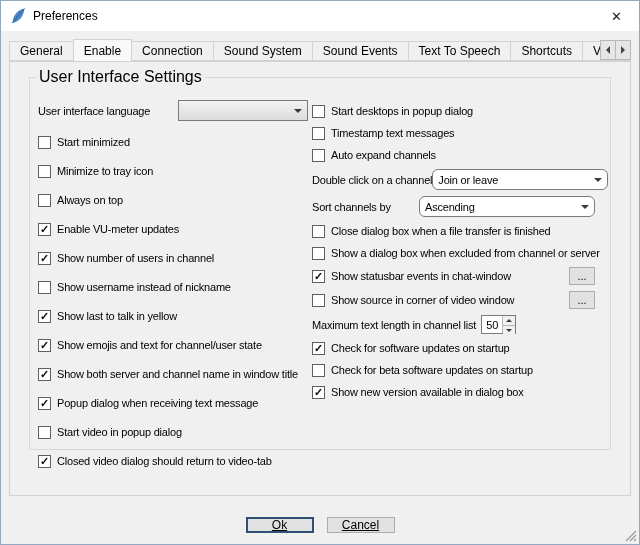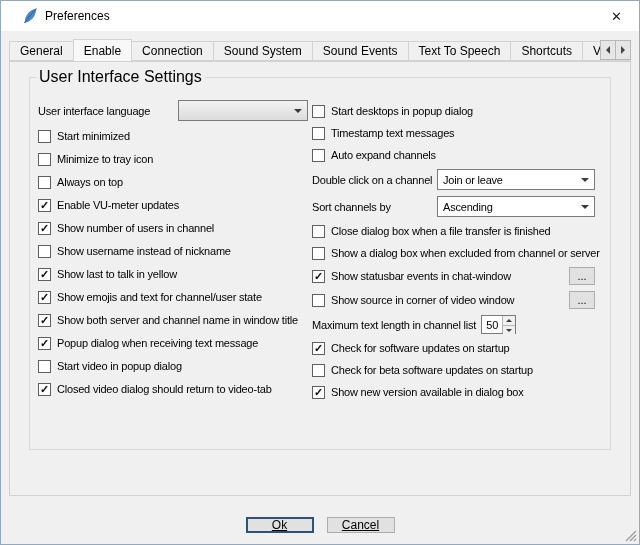--- a/index.html
+++ b/index.html
@@ -10,21 +10,21 @@
     font-size:11px; color:#000;
     background:#d8d8d8;
   }
   .window {
     position:relative; width:640px; height:545px;
     background:#f0f0f0; border:1px solid #90a8c0; overflow:hidden;
   }
   
   .titlebar {
     height:30px; background:#ffffff;
-    display:flex; align-items:center; padding-left:20px;
+    display:flex; align-items:center; padding-left:8px;
   }
   .titlebar .app-icon { width:18px; height:18px; display:flex; }
   .titlebar .title { margin-left:6px; font-size:12px; }
   .close-btn {
     margin-left:auto; width:45px; height:30px; border:0; background:transparent;
     font-size:13px; color:#222; display:flex; align-items:center; justify-content:center;
     cursor:default;
   }
   
   .tabbar {
@@ -55,21 +55,21 @@
   }
   fieldset.groupbox {
     position:absolute; left:19px; right:19px; top:6px; height:382px;
     border:1px solid #d8d8d8; margin:0; padding:0;
   }
   fieldset.groupbox legend {
     margin-left:6px; padding:0 3px; font-size:16px;
   }
   .col-left {
     position:absolute; left:8px; top:14px; width:270px;
-    display:flex; flex-direction:column; gap:7px;
+    display:flex; flex-direction:column; gap:13px;
   }
   .col-right {
     position:absolute; left:282px; right:15px; top:17px;
     display:flex; flex-direction:column; gap:6px;
   }
   .row { display:flex; align-items:center; min-height:16px; }
   .txt { white-space:nowrap; letter-spacing:-0.2px; }
   
   .cb {
     width:13px; height:13px; background:#fff; border:1px solid #5f5f5f;
@@ -90,21 +90,21 @@
     display:flex; align-items:center; justify-content:center;
   }
   .tri-down { width:0; height:0; border:4px solid transparent; border-top:4px solid #3a3a3a; margin-top:4px; display:block; }
   .tri-up   { width:0; height:0; border:3px solid transparent; border-bottom:3px solid #3a3a3a; margin-bottom:3px; display:block; }
   .tri-down.small { border-width:3px; border-top-color:#3a3a3a; margin-top:3px; }
   .tri-left  { width:0; height:0; border:4px solid transparent; border-right:4px solid #444; margin-right:4px; display:block; }
   .tri-right { width:0; height:0; border:4px solid transparent; border-left:4px solid #444; margin-left:4px; display:block; }
   .lang-row .txt { width:140px; flex-shrink:0; }
   .lang-row .combo { width:130px; }
   .combo-row .txt { flex:1; }
-  .combo-row .combo { width:158px; }
+  .combo-row .combo { width:176px;border-radius:6px; }
   
   .more-btn {
     margin-left:auto; width:26px; height:18px; background:#e1e1e1;
     border:1px solid #adadad; display:flex; align-items:center; justify-content:center;
     font-size:11px; line-height:10px; flex-shrink:0;
   }
   
   .spin {
     margin-left:5px; height:19px; background:#fff; border:1px solid #7a7a7a;
     display:flex; flex-shrink:0;

